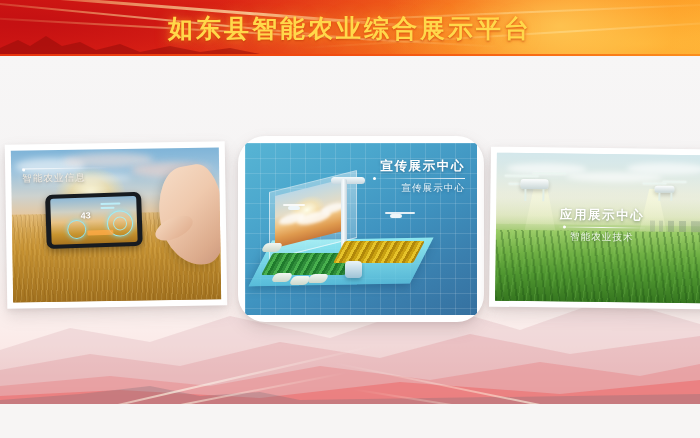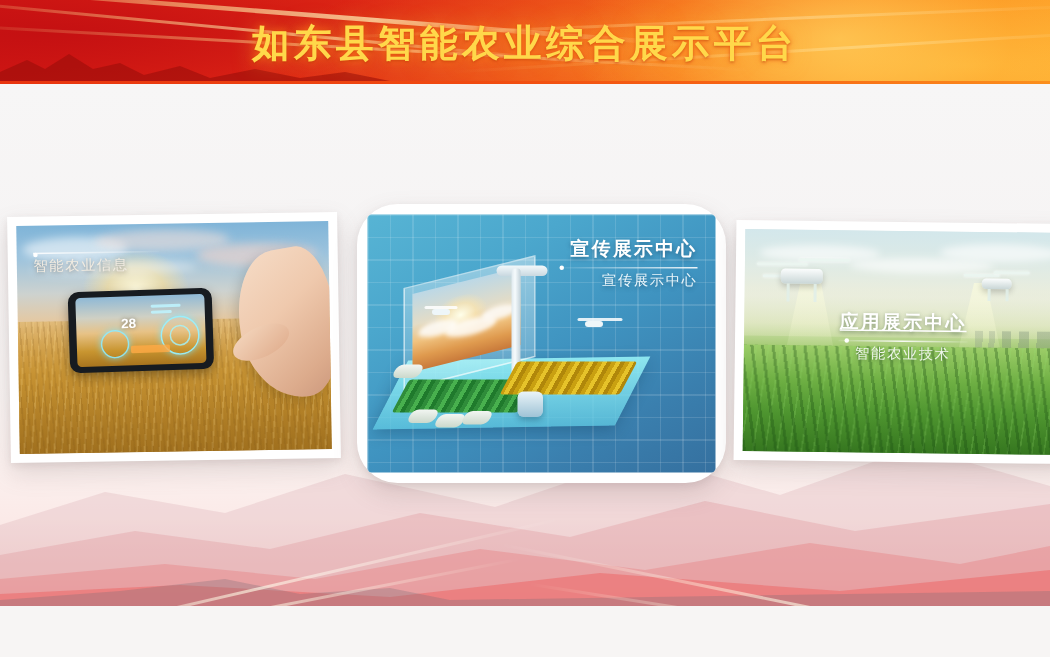--- a/index.html
+++ b/index.html
@@ -203,21 +203,21 @@
   #cap1 .cap-rule{width:84px;background:linear-gradient(to right,rgba(255,255,255,.9),rgba(255,255,255,.05));}
   #cap1 .dot{background:#ffffff;}
 
   #cap2{right:12px;top:16px;text-align:right;}
   #cap2 .cap-title{color:#ffffff;text-shadow:0 1px 3px rgba(20,60,90,.5);}
   #cap2 .cap-sub{color:#eaf6fb;text-shadow:0 1px 3px rgba(20,60,90,.45);}
   #cap2 .cap-rule{width:92px;margin-left:auto;background:linear-gradient(to left,rgba(255,255,255,.9),rgba(255,255,255,.05));position:relative;}
   #cap2 .dot{background:#ffffff;position:absolute;left:0;}
 
   #cap3{left:50%;top:54px;transform:translateX(-50%);text-align:center;}
-  #cap3 .cap-title{color:#ffffff;text-shadow:0 1px 3px rgba(40,70,40,.5);text-decoration:underline;}
+  #cap3 .cap-title{color:#ffffff;text-shadow:0 1px 3px rgba(40,70,40,.5);}
   #cap3 .cap-sub{color:#eef6ea;text-shadow:0 1px 3px rgba(40,70,40,.45);}
   #cap3 .cap-rule{width:86px;margin:3px auto;background:linear-gradient(to right,rgba(255,255,255,.08),rgba(255,255,255,.9),rgba(255,255,255,.08));position:relative;}
   #cap3 .dot{background:#ffffff;position:absolute;left:4px;}
 </style>
 </head>
 <body>
 
 <div id="stage">
 
   <div class="bg-base"></div>
@@ -260,21 +260,21 @@
       <div class="cloud c4"></div>
       <div class="wheat"></div>
 
       <div class="phone">
         <div class="pscreen">
           <div class="hud hud1"></div>
           <div class="hud hud2"></div>
           <div class="hbar hb1"></div>
           <div class="hbar hb2"></div>
           <div class="hbar hb3"></div>
-          <div class="temp">28</div>
+          <div class="temp">43</div>
         </div>
       </div>
       <div class="hand"></div>
       <div class="thumb"></div>
 
       <div class="caption" id="cap1">
         <div class="cap-rule">
             <span class="dot"></span>
           </div>
         <div class="cap-sub">智能农业信息</div>

